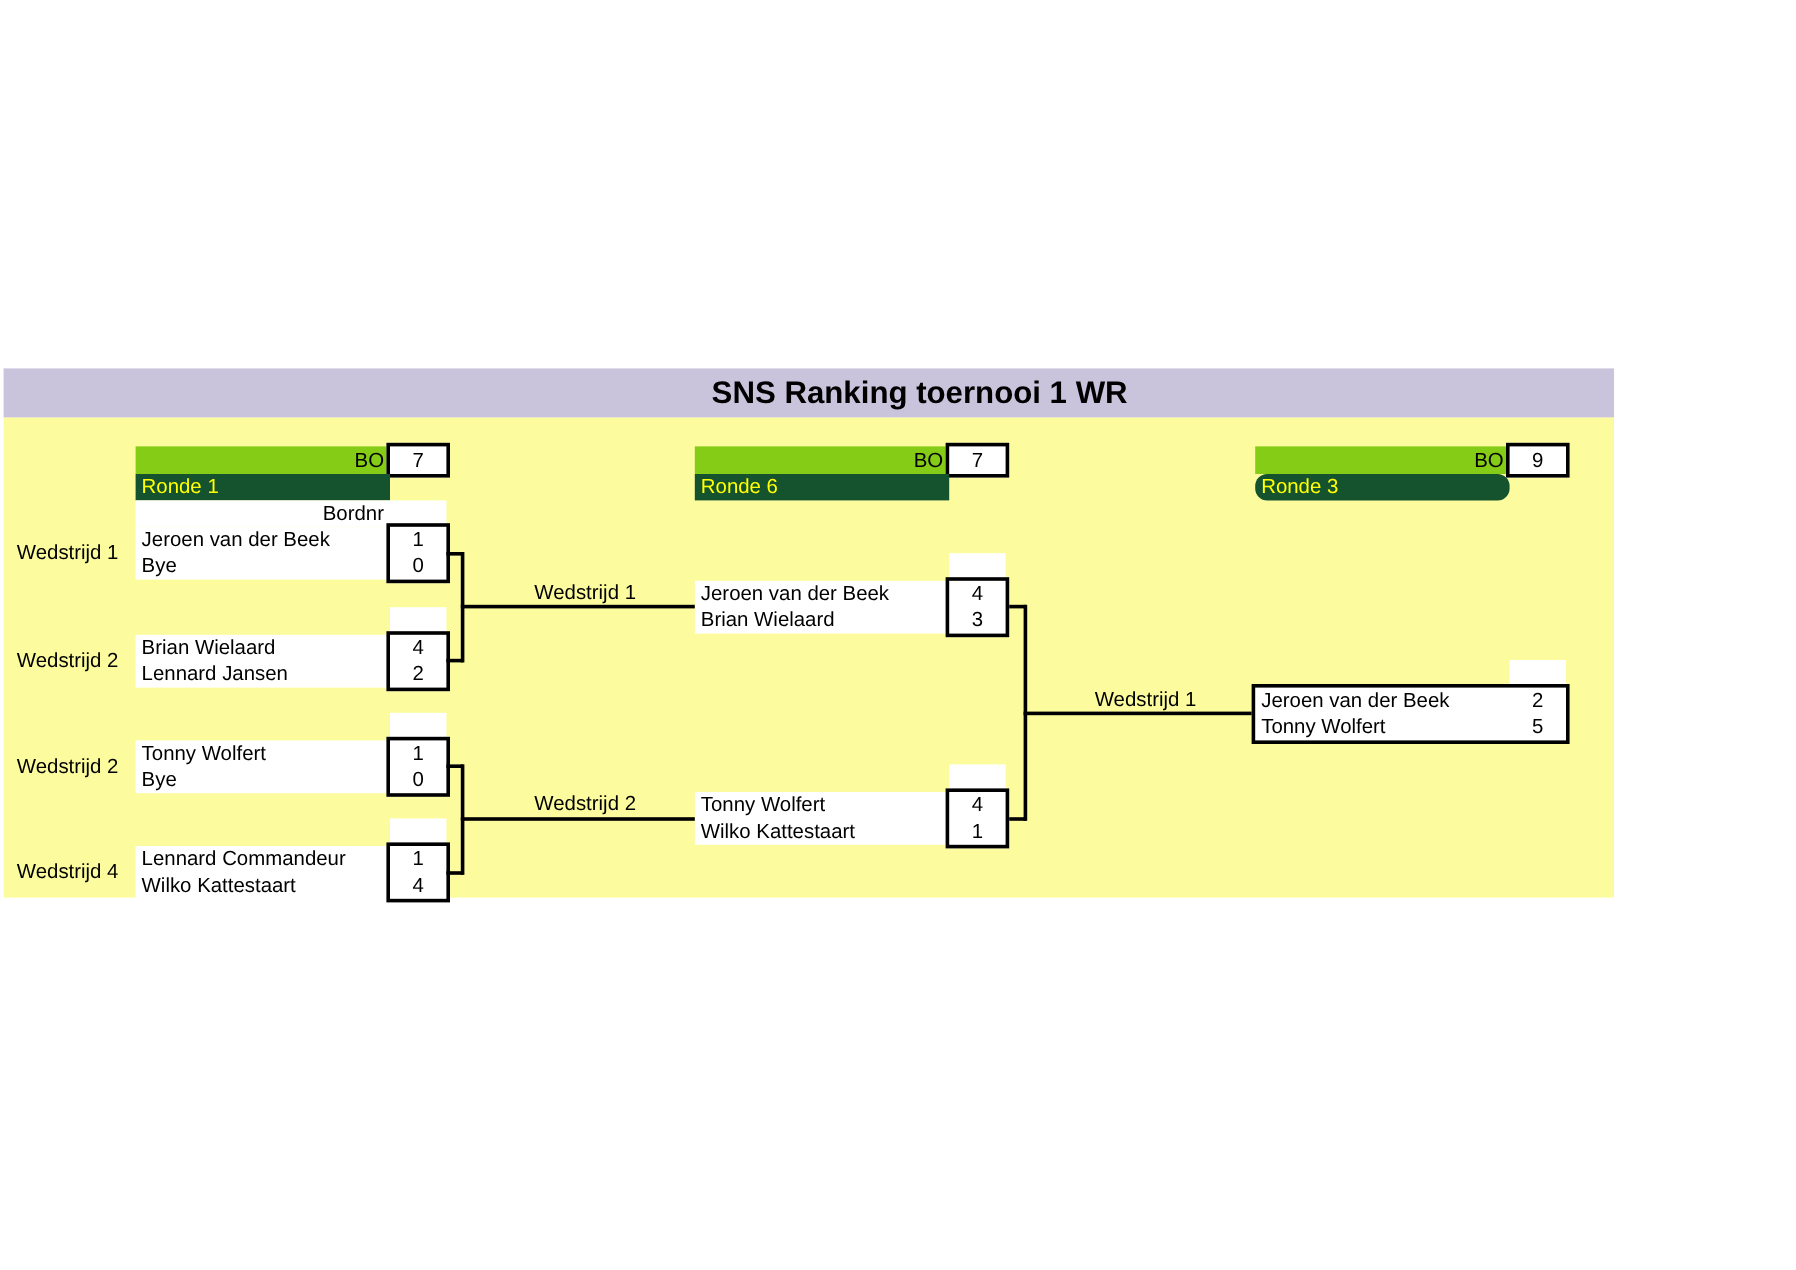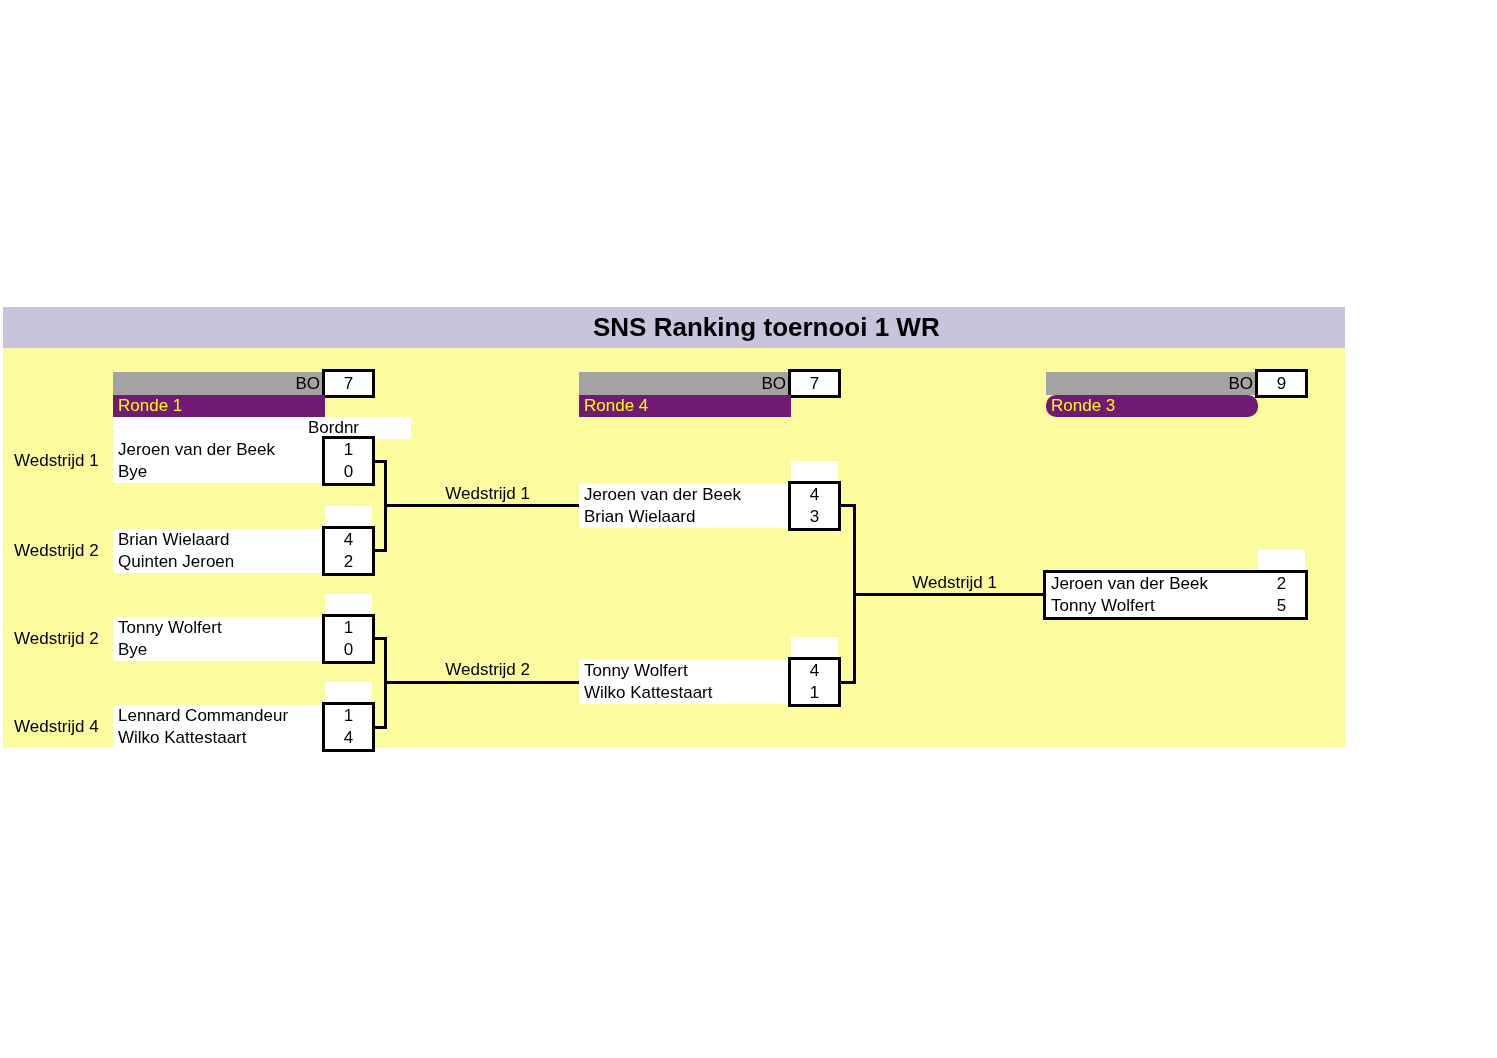--- a/index.html
+++ b/index.html
@@ -6,25 +6,25 @@
   body{
     width:1497px;height:1058px;background:#ffffff;
     font-family:"Liberation Sans","DejaVu Sans",sans-serif;
     color:#000;position:relative;overflow:hidden;
     font-size:17px;
   }
   .abs{position:absolute;}
   .titlebar{left:3px;top:307px;width:1342px;height:41px;background:#c9c3dc;}
   .titletext{left:593px;top:307px;height:30px;line-height:41px;font-size:26px;font-weight:bold;white-space:nowrap;}
   .field{left:3px;top:348px;width:1342px;height:400px;background:#fcfc9e;}
-  .wcell{background:#a3a3a3;}
+  .wcell{background:#84cc16;}
   .bocell{width:212px;height:23px;line-height:23px;text-align:right;padding-right:5px;box-sizing:border-box;}
   .bobox{width:53px;height:29px;border:3px solid #000;box-sizing:border-box;background:#fff;text-align:center;line-height:23px;}
-  .graybar{width:212px;height:22px;line-height:22px;background:#701a75;color:#ffff00;padding-left:5px;box-sizing:border-box;white-space:nowrap;}
-  .bordnr{width:298px;height:22px;background:#fff;}
+  .graybar{width:212px;height:22px;line-height:22px;background:#14532d;color:#ffff00;padding-left:5px;box-sizing:border-box;white-space:nowrap;}
+  .bordnr{width:259px;height:22px;background:#fff;}
   .bordnr span{display:block;height:22px;line-height:22px;text-align:right;padding-right:52px;}
   .names{width:212px;height:44px;background:#fff;}
   .pname{height:22px;line-height:22px;padding-left:5px;white-space:nowrap;}
   .sbox{width:53px;height:50px;border:3px solid #000;box-sizing:border-box;background:#fff;}
   .srow{height:22px;line-height:22px;text-align:center;}
   .topcell{width:47px;height:22px;background:#fff;}
   .mlabel{height:22px;line-height:22px;white-space:nowrap;}
   .clabel{width:200px;height:20px;line-height:20px;text-align:right;white-space:nowrap;}
   .finalbox{width:265px;height:50px;border:3px solid #000;box-sizing:border-box;background:#fff;}
   .frow{display:flex;height:22px;line-height:22px;}
@@ -53,21 +53,21 @@
 </div>
 <div class="abs sbox" style="left:322px;top:436px;">
   <div class="srow">1</div>
   <div class="srow">0</div>
 </div>
 
 <div class="abs topcell" style="left:325px;top:506px;"></div>
 <div class="abs mlabel" style="left:14px;top:540px;">Wedstrijd 2</div>
 <div class="abs names" style="left:113px;top:529px;">
   <div class="pname">Brian Wielaard</div>
-  <div class="pname">Quinten Jeroen</div>
+  <div class="pname">Lennard Jansen</div>
 </div>
 <div class="abs sbox" style="left:322px;top:526px;">
   <div class="srow">4</div>
   <div class="srow">2</div>
 </div>
 
 <div class="abs topcell" style="left:325px;top:594px;"></div>
 <div class="abs mlabel" style="left:14px;top:628px;">Wedstrijd 2</div>
 <div class="abs names" style="left:113px;top:617px;">
   <div class="pname">Tonny Wolfert</div>
@@ -84,21 +84,21 @@
   <div class="pname">Lennard Commandeur</div>
   <div class="pname">Wilko Kattestaart</div>
 </div>
 <div class="abs sbox" style="left:322px;top:702px;">
   <div class="srow">1</div>
   <div class="srow">4</div>
 </div>
 
 <div class="abs wcell bocell" style="left:579px;top:372px;">BO</div>
 <div class="abs bobox" style="left:788px;top:369px;">7</div>
-<div class="abs graybar" style="left:579px;top:395px;">Ronde 4</div>
+<div class="abs graybar" style="left:579px;top:395px;">Ronde 6</div>
 
 <div class="abs clabel" style="left:330px;top:484px;">Wedstrijd 1</div>
 <div class="abs topcell" style="left:791px;top:461px;"></div>
 <div class="abs names" style="left:579px;top:484px;">
   <div class="pname">Jeroen van der Beek</div>
   <div class="pname">Brian Wielaard</div>
 </div>
 <div class="abs sbox" style="left:788px;top:481px;">
   <div class="srow">4</div>
   <div class="srow">3</div>

